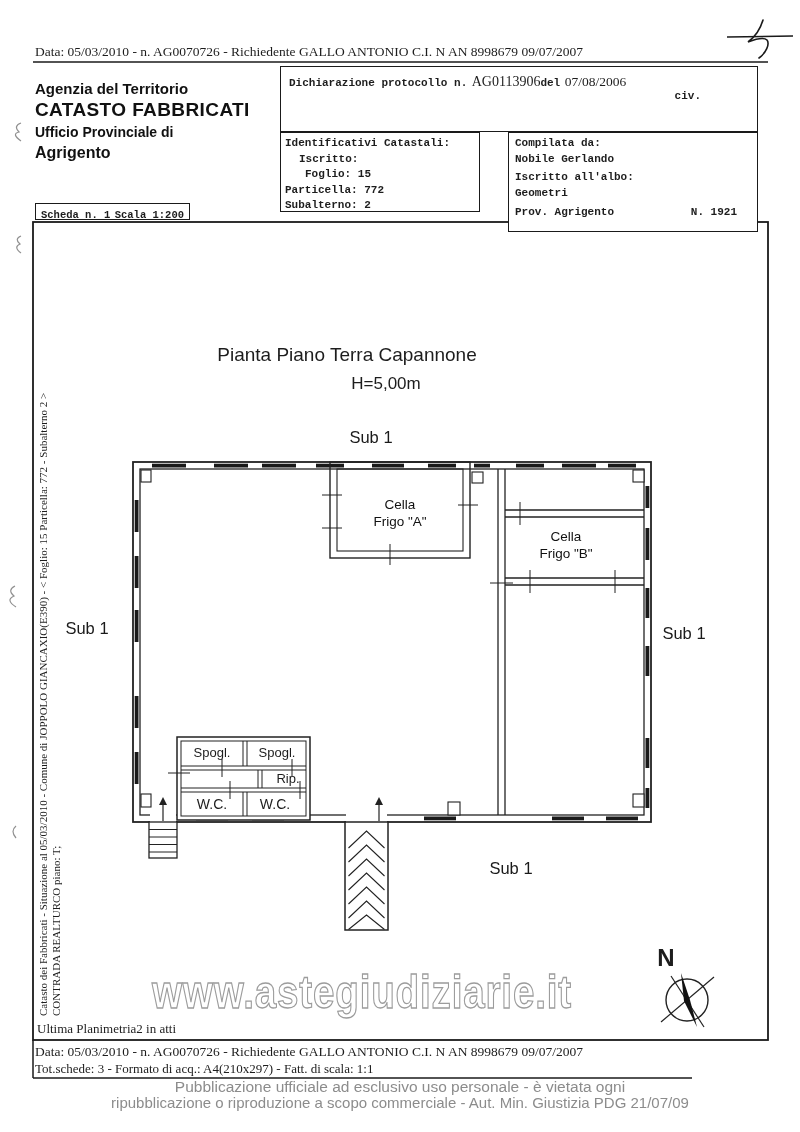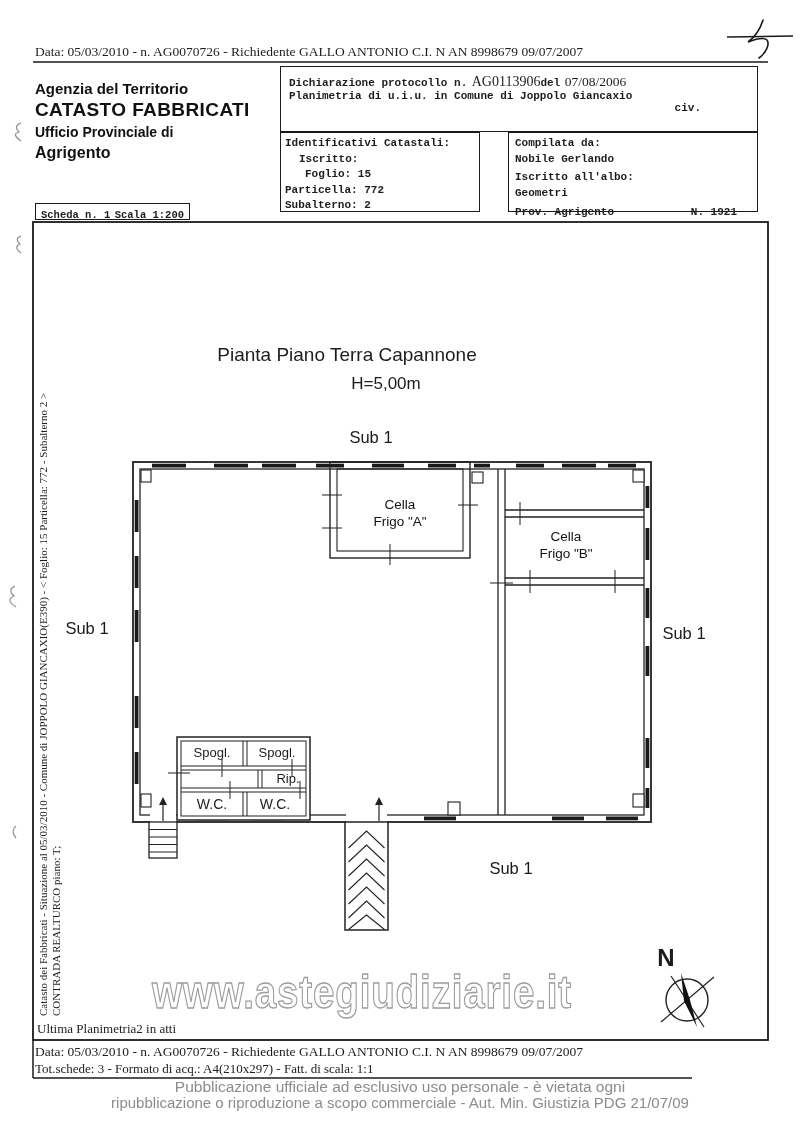--- a/index.html
+++ b/index.html
@@ -188,36 +188,35 @@
     <div class="a3">Ufficio Provinciale di</div>
     <div class="a4">Agrigento</div>
   </div>
 
   <div class="abs box" style="left:280px;top:66px;width:478px;height:66px;padding:5px 8px;display:flex;flex-direction:column;justify-content:space-between;">
     <div style="white-space:nowrap;">
       <span class="mono" style="font-size:11px;">Dichiarazione protocollo n.</span>
       <span class="serif" style="font-size:14px;">AG0113906</span><span class="mono" style="font-size:11px;">del</span>
       <span class="serif" style="font-size:13.5px;">07/08/2006</span>
     </div>
-    <div class="mono" style="font-size:11px;">Planimetria di u.i.u. in Comune di Joppolo Giancaxio</div>
     <div style="display:flex;justify-content:space-between;padding-right:48px;">
       <span class="mono" style="font-size:11px;margin-top:48px;">Contrada Realturco</span>
       <span class="mono" style="font-size:11px;">civ.</span>
     </div>
   </div>
 
   <div class="abs box mono" style="left:280px;top:132px;width:200px;height:80px;padding:3px 4px;">
     <div class="idrow">Identificativi Catastali:</div>
     <div class="idrow" style="margin-left:14px;">Iscritto:</div>
     <div class="idrow" style="margin-left:20px;">Foglio: 15</div>
     <div class="idrow">Particella: 772</div>
     <div class="idrow">Subalterno: 2</div>
   </div>
 
-  <div class="abs box mono" style="left:508px;top:132px;width:250px;height:80px;padding:3px 6px;">
+  <div class="abs box mono" style="left:508px;top:132px;width:250px;height:100px;padding:3px 6px;">
     <div class="idrow">Compilata da:</div>
     <div class="idrow">Nobile Gerlando</div>
     <div class="idrow" style="margin-top:3px;">Iscritto all'albo:</div>
     <div class="idrow">Geometri</div>
     <div class="idrow" style="margin-top:4px;display:flex;justify-content:space-between;padding-right:14px;">
       <span>Prov. Agrigento</span>
       <span>N.  1921</span>
     </div>
   </div>
 

